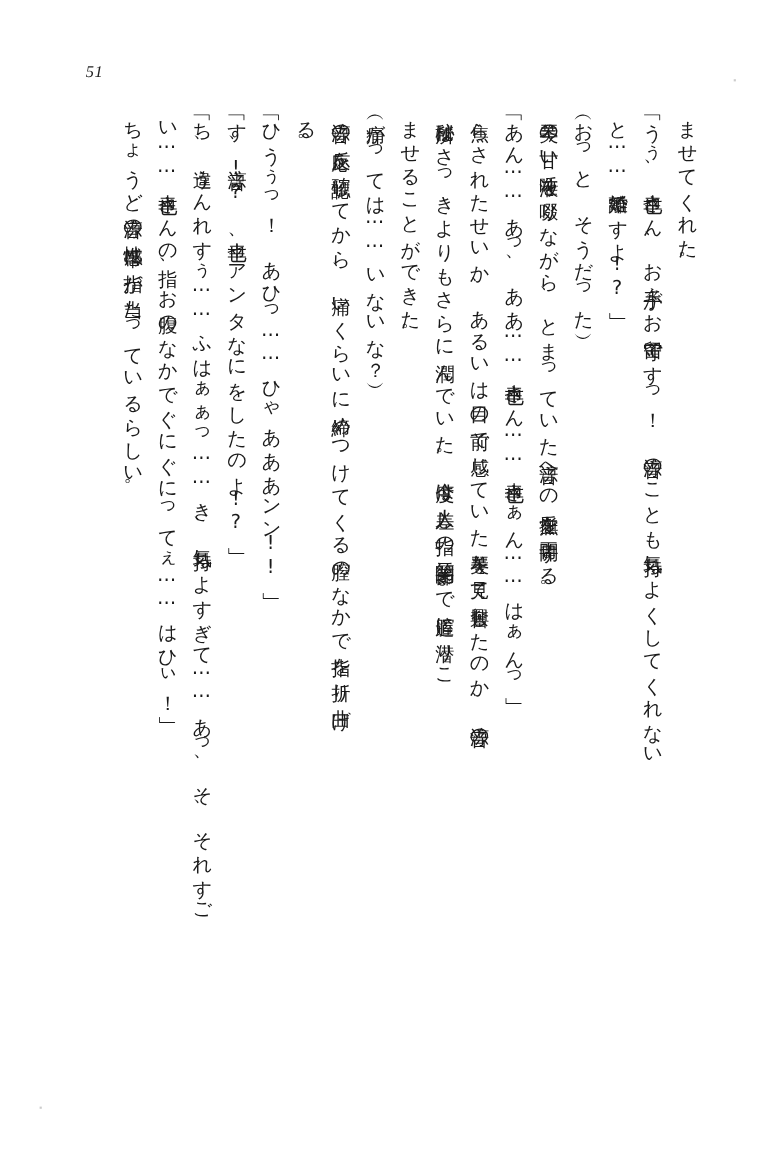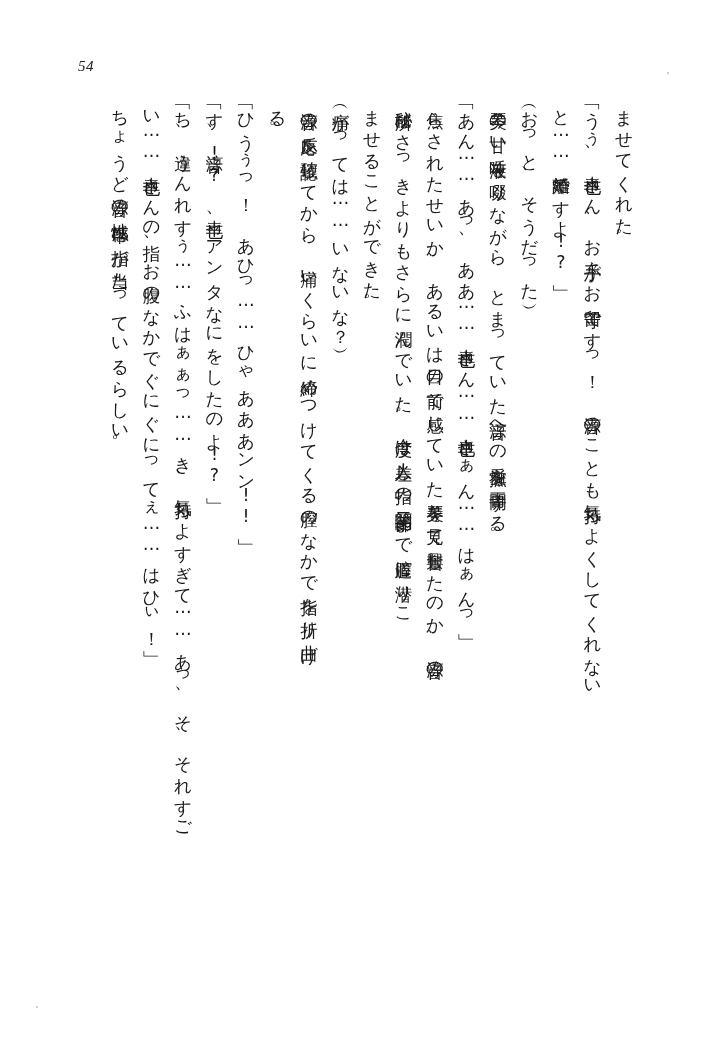--- a/index.html
+++ b/index.html
@@ -61,21 +61,21 @@
   .cm-bl { bottom: 42px; left: 36px; }
 </style>
 </head>
 <body>
 
 <div class="page">
 
   <div class="corner-mark cm-tr"></div>
   <div class="corner-mark cm-bl"></div>
 
-  <div class="page-number">54</div>
+  <div class="page-number">51</div>
 
   <div class="body-text">
     <span class="line">ませてくれた。</span>
     <span class="line">「うぅ、幸也さん、お手々がお留守ですっ！　涼音のことも気持ちよくしてくれない</span>
     <span class="line">と……離婚ですよ!?」</span>
     <span class="line">（おっと、そうだった）</span>
     <span class="line">美琴の甘い唾液を啜りながら、とまっていた涼音への愛撫を再開する。</span>
     <span class="line">「あん……あっ、ああ……幸也さん……幸也さぁん……はぁんっ」</span>
     <span class="line">焦らされたせいか、あるいは目の前で感じていた美琴を見て興奮したのか、涼音の</span>
     <span class="line">秘所はさっきよりもさらに潤んでいた。今度は人差し指の第二関節まで膣道に潜りこ</span>

